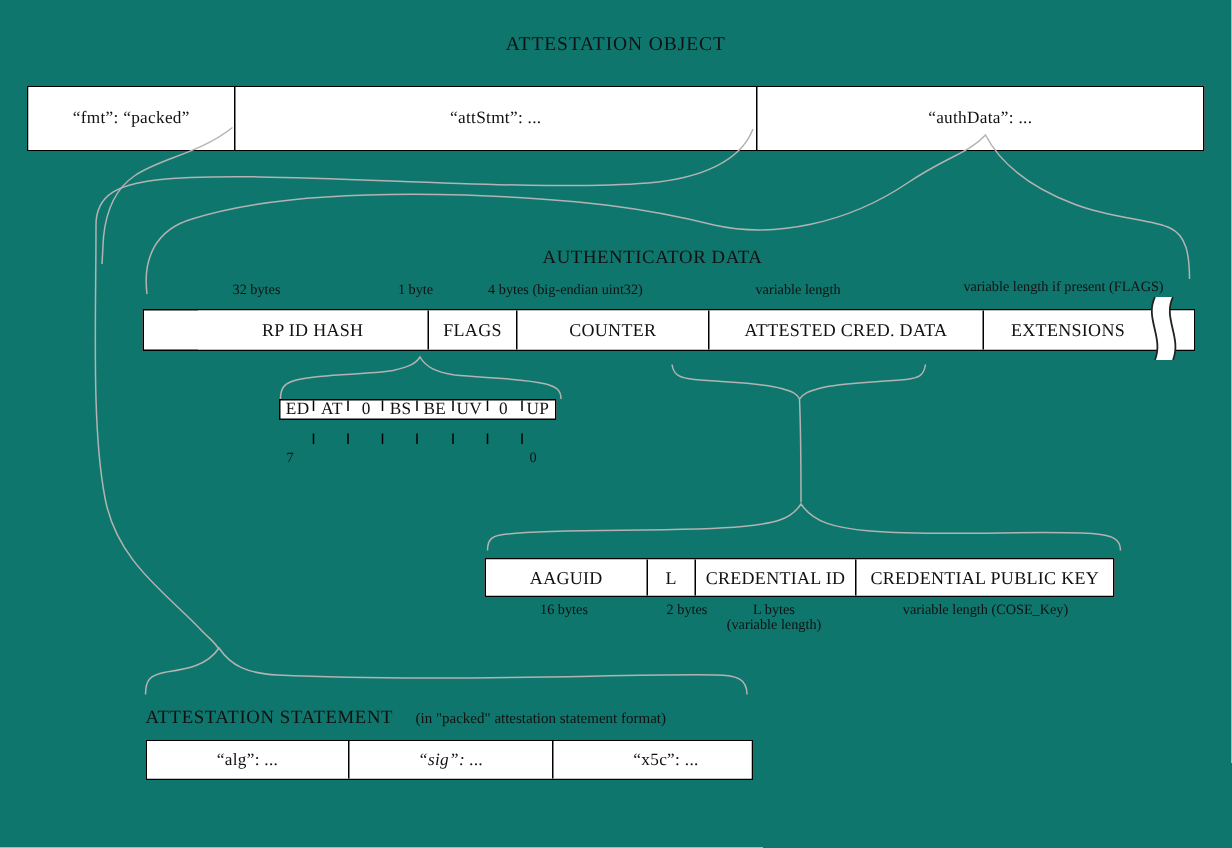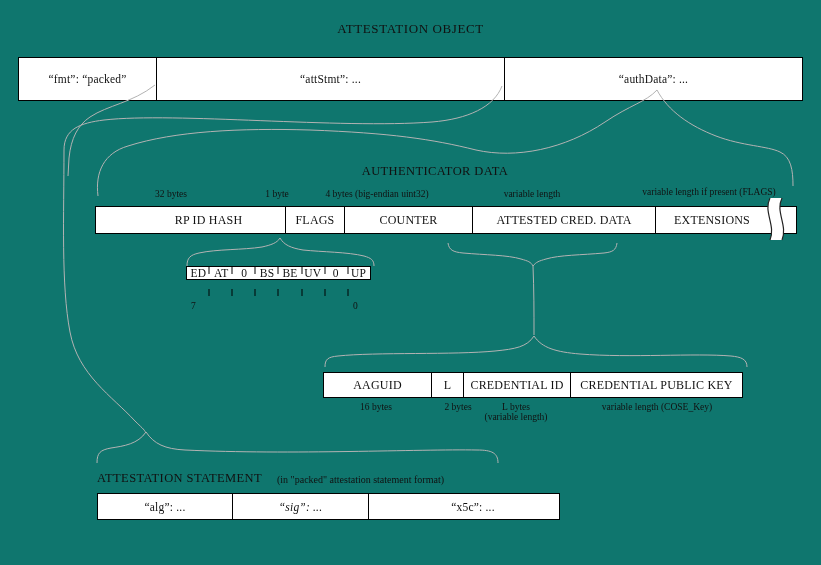--- a/index.html
+++ b/index.html
@@ -90,21 +90,21 @@
 
   <div class="abs size-label" style="left:376px;top:402px;">16 bytes</div>
   <div class="abs size-label" style="left:458px;top:402px;">2 bytes</div>
   <div class="abs size-label" style="left:516px;top:402px;">L bytes</div>
   <div class="abs size-label" style="left:516px;top:412px;">(variable length)</div>
   <div class="abs size-label" style="left:657px;top:402px;">variable length (COSE_Key)</div>
 
   <div class="abs section-title" style="left:97px;top:471px;">ATTESTATION STATEMENT</div>
   <div class="abs subtitle" style="left:277px;top:474px;">(in "packed" attestation statement format)</div>
 
-  <div class="abs box-row" style="left:97px;top:493px;width:463px;height:27px;">
+  <div class="abs box-row" style="left:97px;top:493px;width:405px;height:27px;">
     <div class="cell" style="flex:0 0 134px;">“alg”: ...</div>
     <div class="cell" style="flex:0 0 136px;font-style:italic;">“sig”: ...</div>
     <div class="cell" style="flex:1 1 auto;padding-left:18px;">“x5c”: ...</div>
   </div>
 
   <svg class="overlay" width="821" height="565" viewBox="0 0 821 565">
     <g fill="none" stroke="#b3b3b3" stroke-width="1">
 
       <path d="M155,85 C132,103 108,105 90,117 C78,125 71,138 69,158 L68,176"></path>
 

